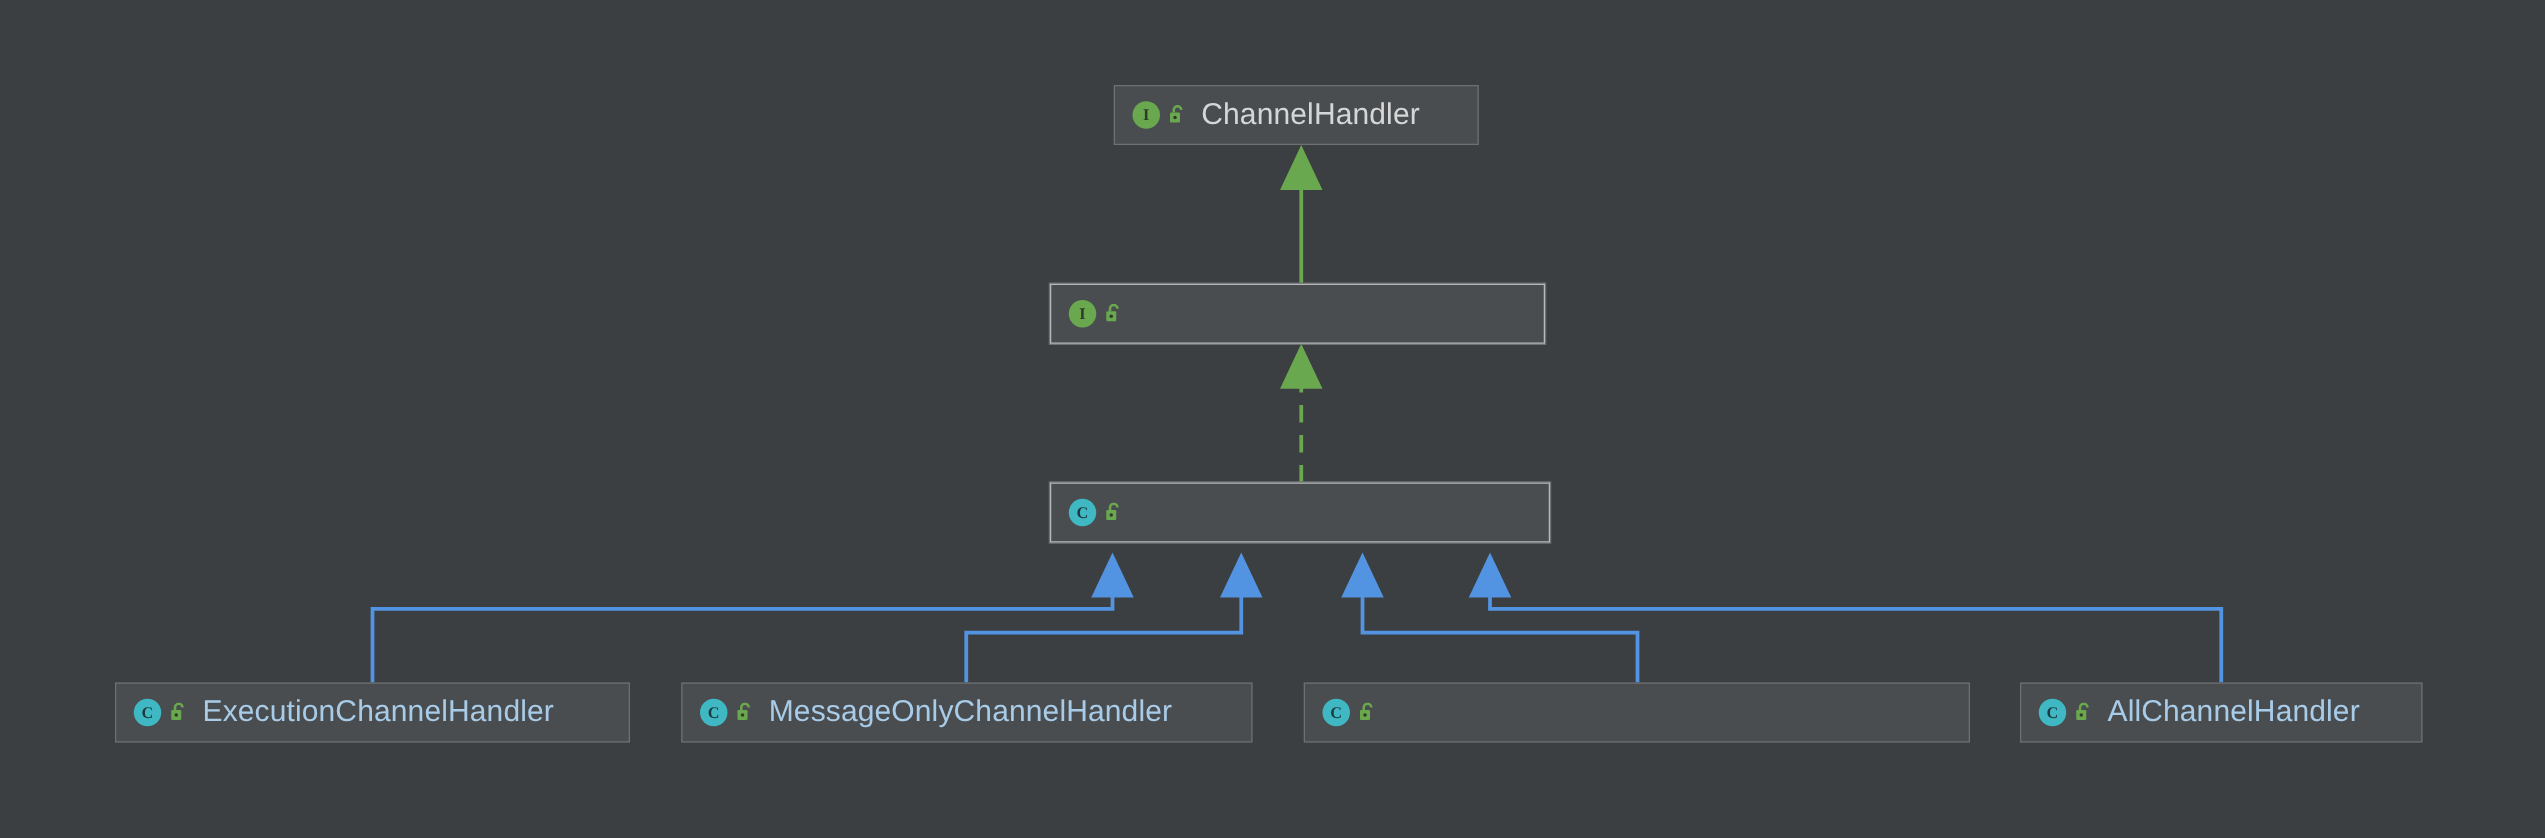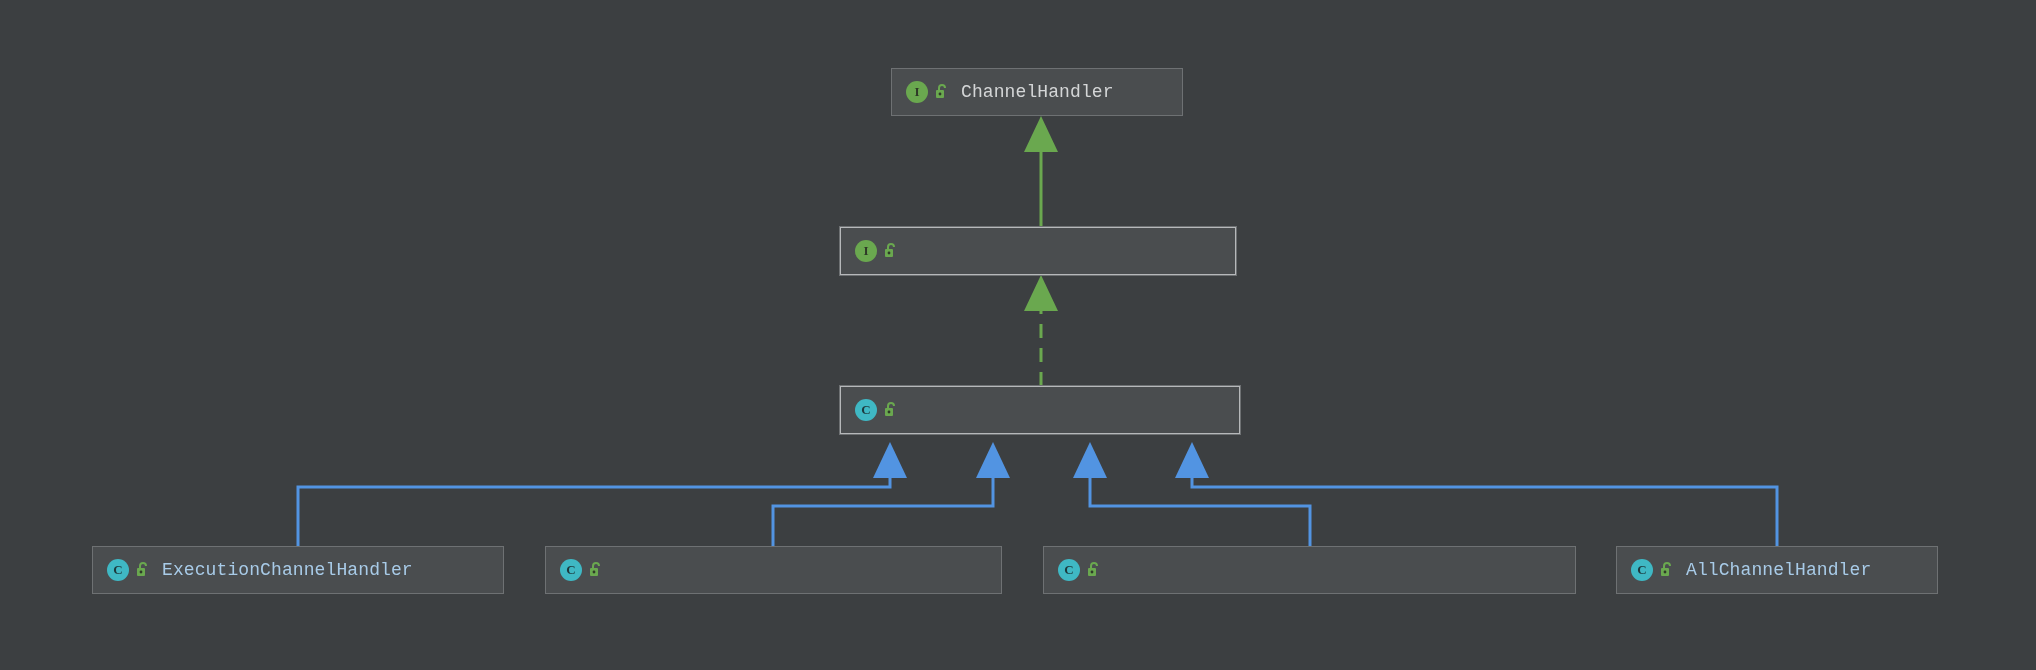--- a/index.html
+++ b/index.html
@@ -59,23 +59,22 @@
     color: #1d3a3e;
   }
   .lock-icon {
     margin-left: 7px;
     flex: 0 0 auto;
     display: inline-flex;
     align-items: center;
   }
   .node-label {
     margin-left: 11px;
-    font-size: 18px;
+    font-size: 24px;
     letter-spacing: 0.1px;
-    font-family: Liberation Mono, monospace;
   }
   .label-iface { color: #d4d6d7; }
   .label-cls   { color: #a8cbe8; }
 </style>
 </head>
 <body>
 
 <div id="canvas">
 
   <svg id="edge-layer" viewBox="0 0 2036 670" width="2036" height="670">
@@ -159,20 +158,21 @@
 
   <div class="node" style="left:545px; top:546px; width:457px;">
     <span class="node-icon cls">C</span>
     <span class="lock-icon">
       <svg width="15" height="16" viewBox="0 0 15 16">
         <path d="M4 6 V4 a3 3 0 0 1 6 0" fill="none" stroke="#6aa84f" stroke-width="2"></path>
         <rect x="1" y="6" width="8" height="8" rx="1" fill="#6aa84f"></rect>
         <circle cx="5" cy="10" r="1.4" fill="#2f3a28"></circle>
       </svg>
     </span>
+    <span class="node-label label-cls">MessageOnlyChannelHandler</span>
   </div>
 
   <div class="node" style="left:1043px; top:546px; width:533px;">
     <span class="node-icon cls">C</span>
     <span class="lock-icon">
       <svg width="15" height="16" viewBox="0 0 15 16">
         <path d="M4 6 V4 a3 3 0 0 1 6 0" fill="none" stroke="#6aa84f" stroke-width="2"></path>
         <rect x="1" y="6" width="8" height="8" rx="1" fill="#6aa84f"></rect>
         <circle cx="5" cy="10" r="1.4" fill="#2f3a28"></circle>
       </svg>

